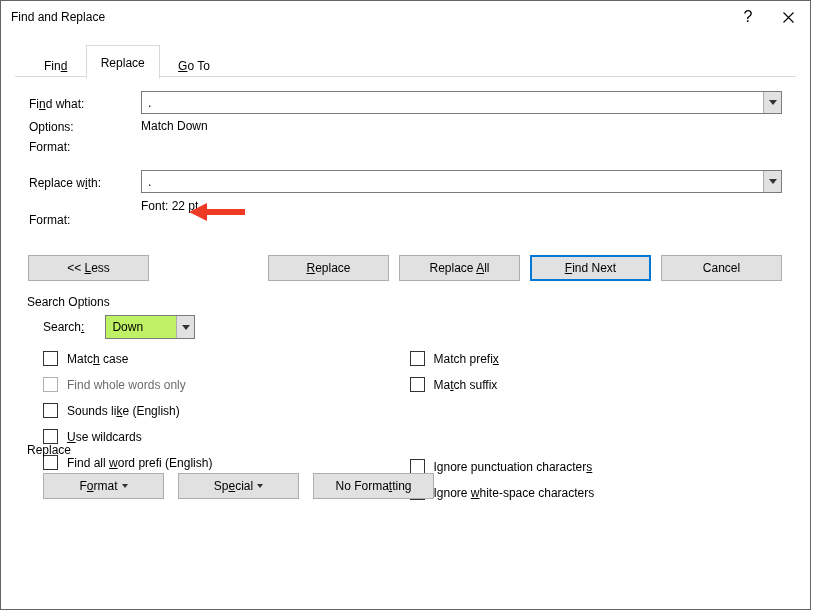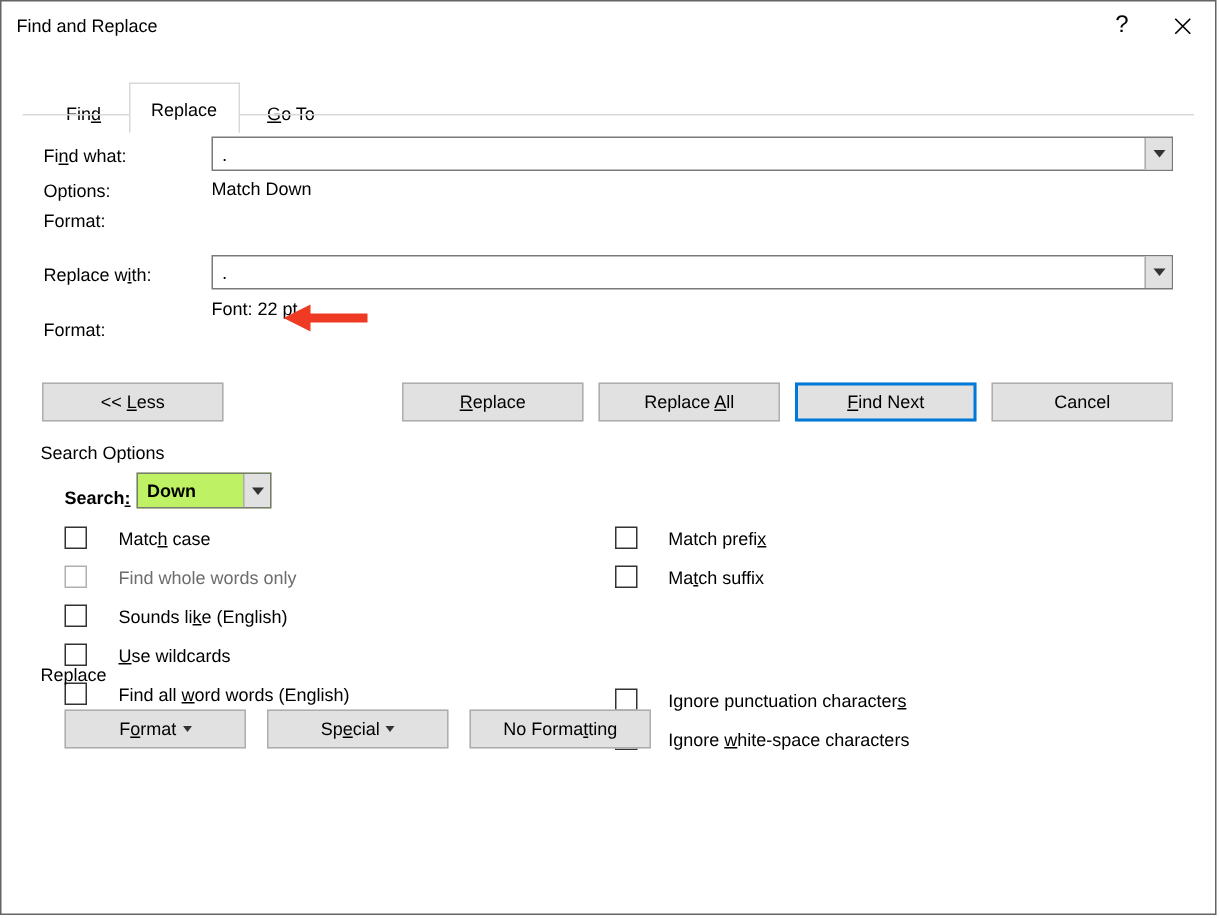--- a/index.html
+++ b/index.html
@@ -48,21 +48,21 @@
     margin-left: 12px;
   }
   .tab {
     display: inline-flex;
     align-items: center;
     justify-content: center;
     height: 28px;
     padding: 4px 14px 2px;
     border: 1px solid transparent;
     margin-right: 0px;
-    margin-top: 18px;
+    margin-top: 8px;
     position: relative;
     vertical-align: bottom;
     font-size: 12px;
     color: #000;
   }
   .tab.active {
     border-color: #d9d9d9;
     border-bottom-color: #fff;
     background: #fff;
     margin-top: 0;
@@ -134,43 +134,42 @@
   .pushright { margin-left: auto; }
   
   .group-title {
     font-size: 12px;
     margin: 14px 0 6px -2px;
   }
   .group-box {
     padding: 0 10px 0 14px;
   }
   .search-row {
-    display: flex; align-items: flex-end;
+    display: flex; align-items: center;
     margin-bottom: 12px;
-    gap: 4px;
-    font-weight: bold;
+    gap: 21px;
   }
   .select {
     width: 90px; height: 24px;
     border: 1px solid #7a7a7a;
     background: #bef264;
     display: flex; align-items: center;
   }
   .select span { flex:1; padding: 0 6px; font-size: 12px; }
   .select .dd2 {
     width: 18px; height: 100%;
     border-left: 1px solid #acacac;
     background: #e1e1e1;
     display:flex;align-items:center;justify-content:center;
   }
   .checks { display: flex; }
   .col { flex:1; }
   .chk {
     display: flex; align-items: center;
-    gap: 21px;
+    gap: 9px;
     margin-bottom: 11px;
     font-size: 12px;
   }
   .chk.disabled { color: #6d6d6d; }
   .box {
     width: 15px; height: 15px;
     border: 1px solid #333;
     background: #fff;
   }
   .chk.disabled .box { border-color: #b0b0b0; }
@@ -303,21 +302,21 @@
             <div class="chk">
                 <div class="box"></div>
                 <span>Sounds li<span class="ul">k</span>e (English)</span>
               </div>
             <div class="chk">
                 <div class="box"></div>
                 <span><span class="ul">U</span><span>se wildcards</span></span>
               </div>
             <div class="chk">
                 <div class="box"></div>
-                <span><span>Find all </span><span class="ul">w</span><span>ord words (English)</span></span>
+                <span><span>Find all </span><span class="ul">w</span><span>ord prefi (English)</span></span>
               </div>
           </div>
           <div class="col" style="padding-left:4px;">
             <div class="chk">
                 <div class="box"></div>
                 <span><span>Match prefi</span><span class="ul">x</span></span>
               </div>
             <div class="chk">
                 <div class="box"></div>
                 <span><span>Ma</span><span class="ul">t</span><span>ch suffix</span></span>

